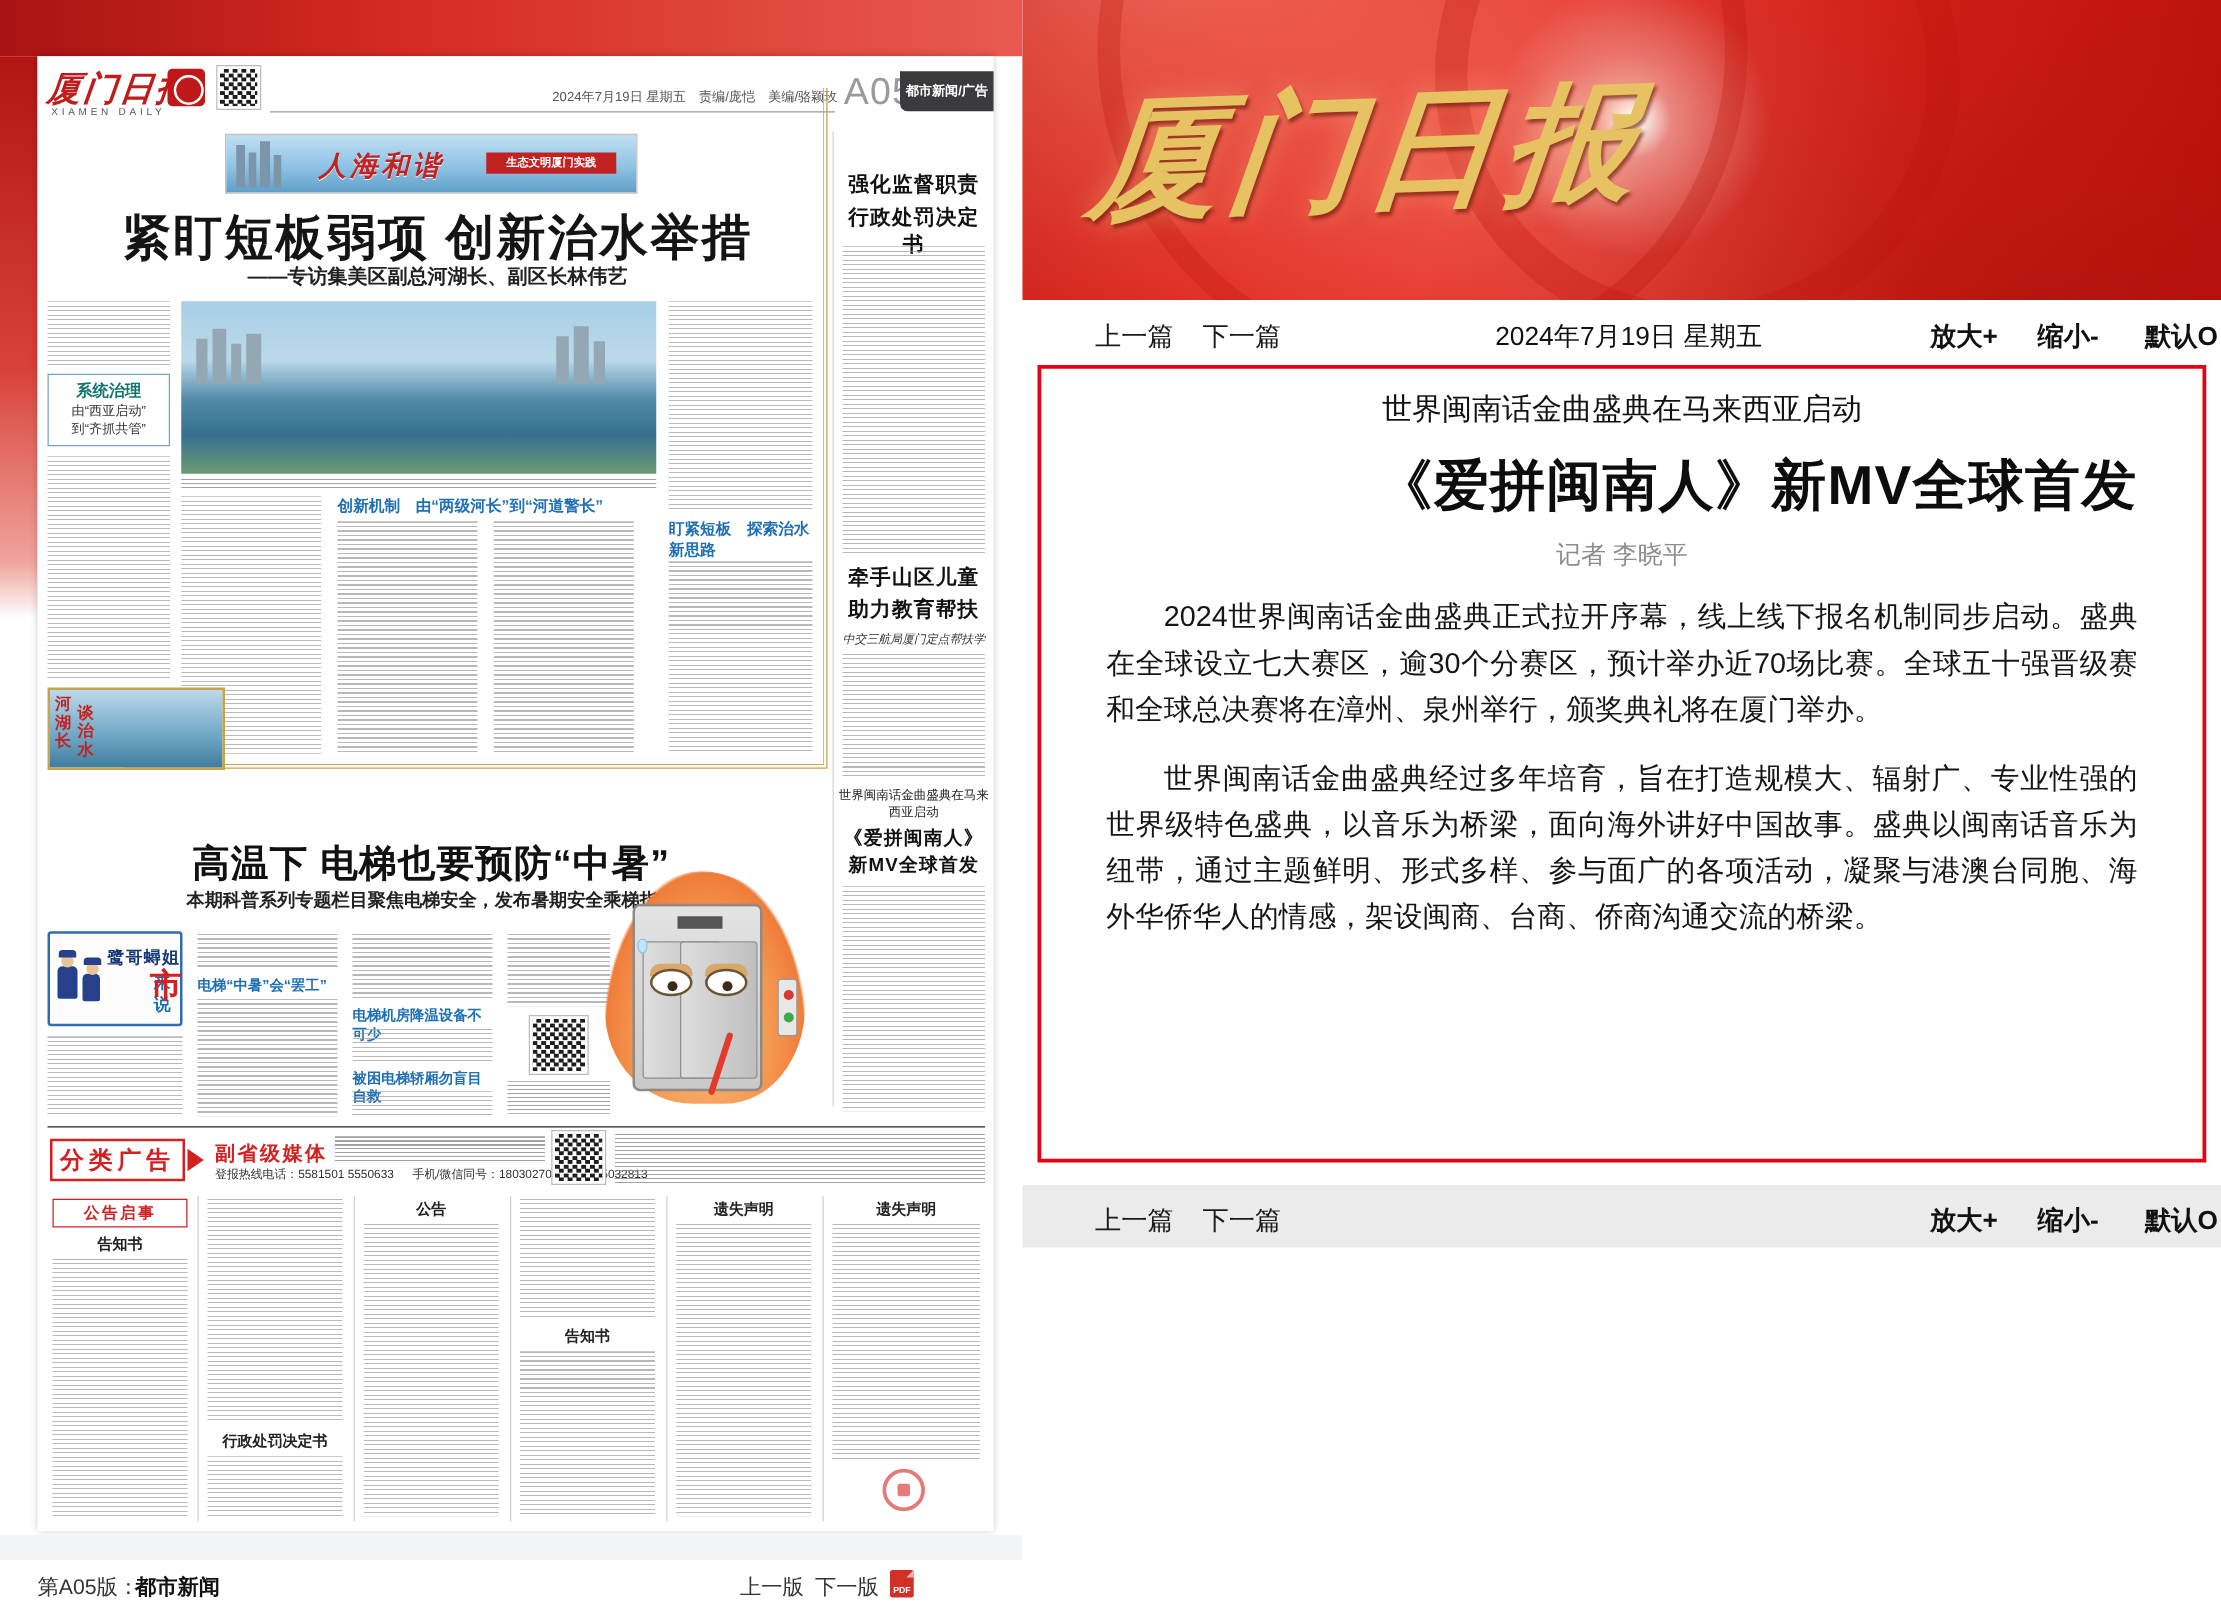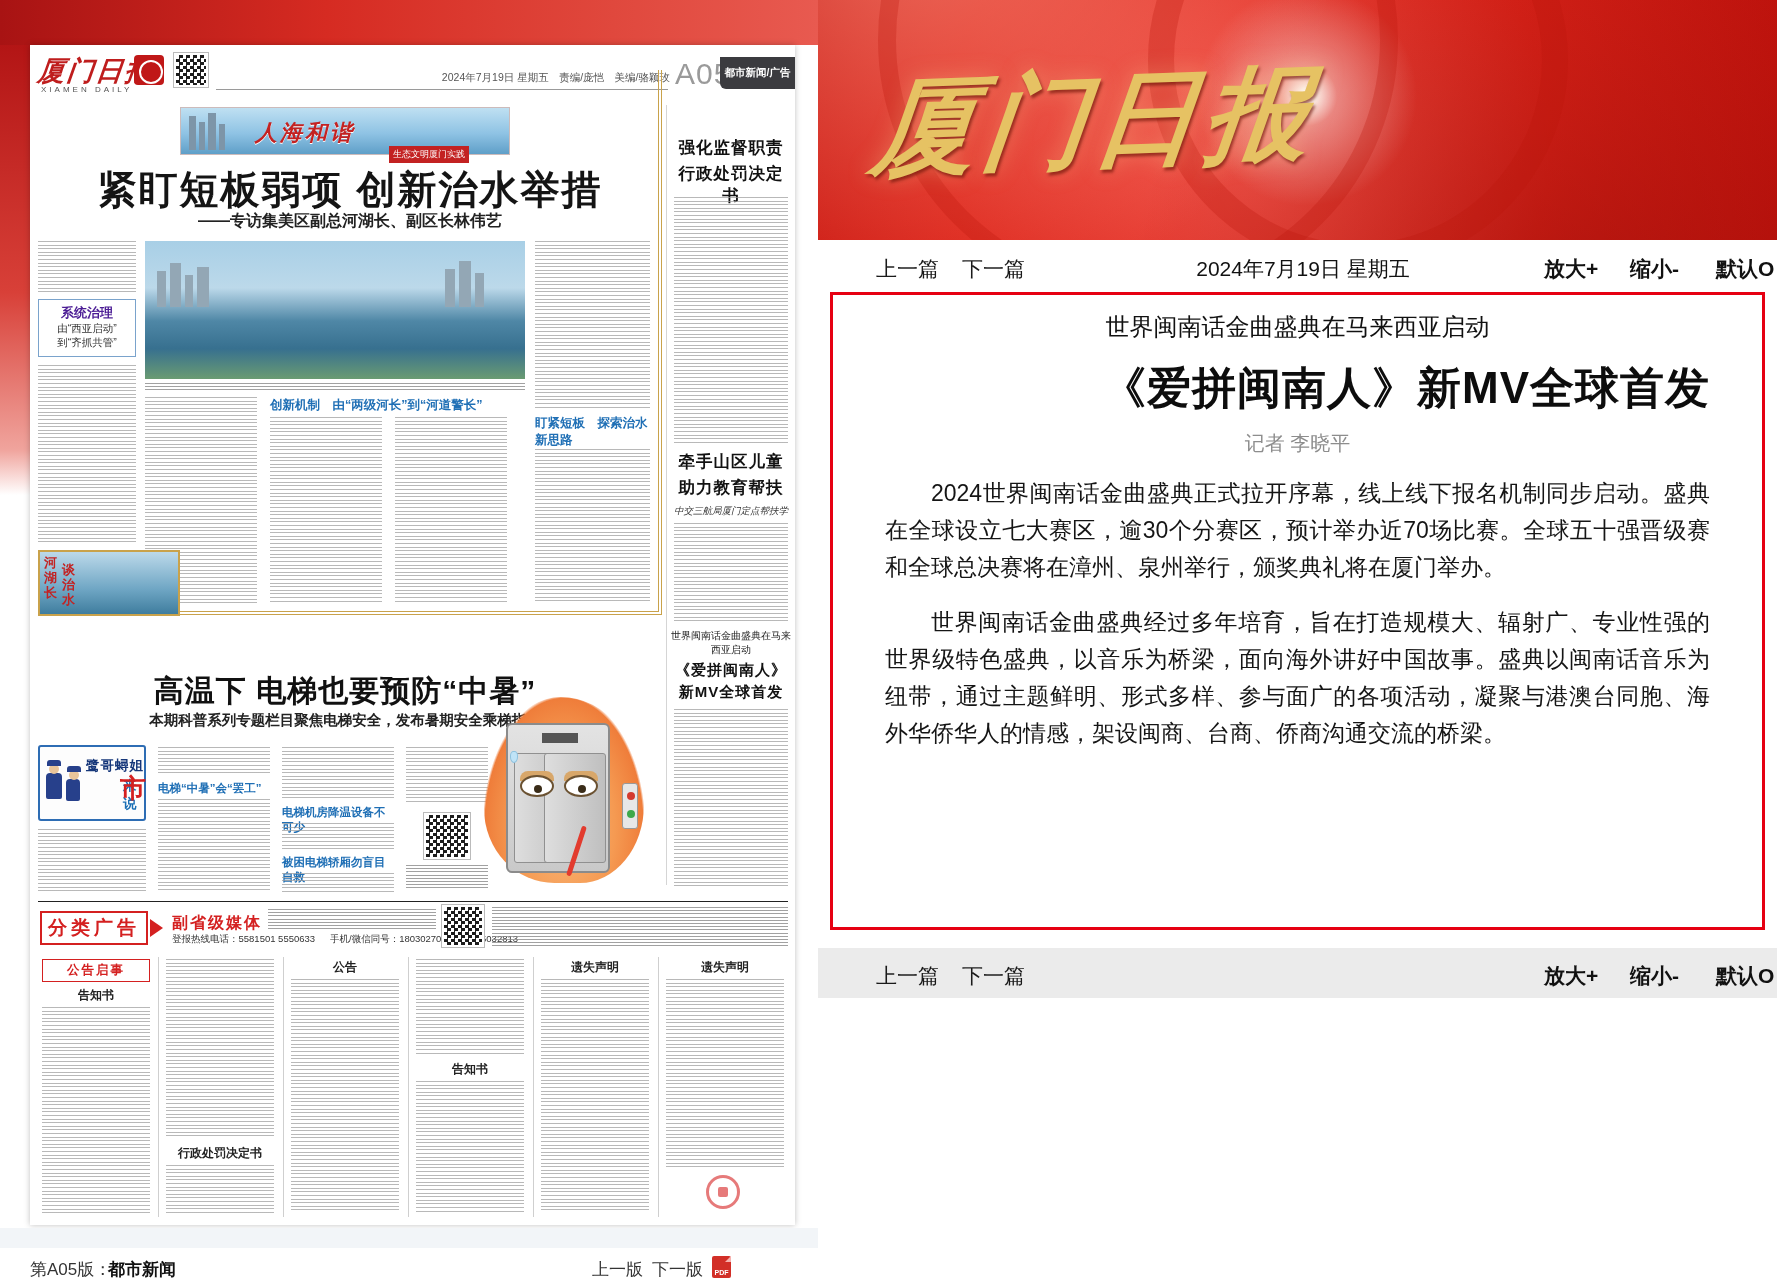--- a/index.html
+++ b/index.html
@@ -29,31 +29,31 @@
     border:2px solid #fff; border-radius:50%; }
   #mast-dateline { font-size:10.5px; color:#555; text-align:right; }
   #mast-pageno { font-size:30px; color:#9a9a9a; font-family:"Liberation Sans",sans-serif; letter-spacing:1px; }
   #mast-section { background:#3b3b3f; color:#fff; font-size:10.5px; font-weight:bold;
     display:flex; align-items:center; justify-content:center; border-radius:0 0 0 6px; }
   .mast-rule { background:#9a9a9a; height:1px; }
 
   #eco-banner { background:linear-gradient(180deg,#bfe0f2 0%,#8fc3e4 55%,#5f9fc8 100%); border:1px solid #cbb; }
   .bld { position:absolute; background:#7d95a8; }
   #eco-slogan { font-family:"Liberation Serif",serif; font-style:italic; font-weight:bold; color:#c32222; font-size:22px; letter-spacing:3px; text-shadow:0 1px 0 #fff; }
-  #eco-tag { background:#c32222; color:#fff; font-size:9px; padding:2px 4px; font-weight:normal;margin-top:24px; }
+  #eco-tag { background:#c32222; color:#fff; font-size:9px; padding:2px 16px; font-weight:bold; }
 
   .lead-headline { font-size:39px; font-weight:900; color:#141414; letter-spacing:2px; text-align:center; }
   .lead-subhead { font-size:16px; font-weight:bold; color:#222; text-align:center; }
 
   #lead-photo { background:linear-gradient(180deg,#a8cfe6 0%,#bcd9ea 34%,#4f87a6 58%,#37708f 78%,#6a9b72 100%); }
   .skyline { position:absolute; background:#93a7b5; }
   #gold-frame { border-right:4px double #c9a24b; border-bottom:4px double #c9a24b; }
 
   .sidebox { border:1px solid #7aa3cc; padding:4px 4px; }
-  .sidebox-title { color:#4c1d95; font-weight:bold; font-size:13px; text-align:center; }
+  .sidebox-title { color:#0f766e; font-weight:bold; font-size:13px; text-align:center; }
   .sidebox-line { color:#333; font-size:10.5px; text-align:center; }
   .crosshead { color:#1f6fb5; font-weight:bold; font-size:12.5px; }
 
   .rc-title { font-size:16.5px; font-weight:900; color:#111; text-align:center; letter-spacing:1px; }
   .rc-sub { font-size:9.5px; color:#333; text-align:center; font-family:"Liberation Serif",serif; font-style:italic; }
   .rc-kicker { font-size:10px; color:#222; text-align:center; font-family:"Liberation Serif",serif; }
 
   .mid-headline { font-size:30px; font-weight:900; color:#111; text-align:center; letter-spacing:1px; }
   .mid-subhead { font-size:14.5px; font-weight:bold; color:#222; text-align:center; }
 

